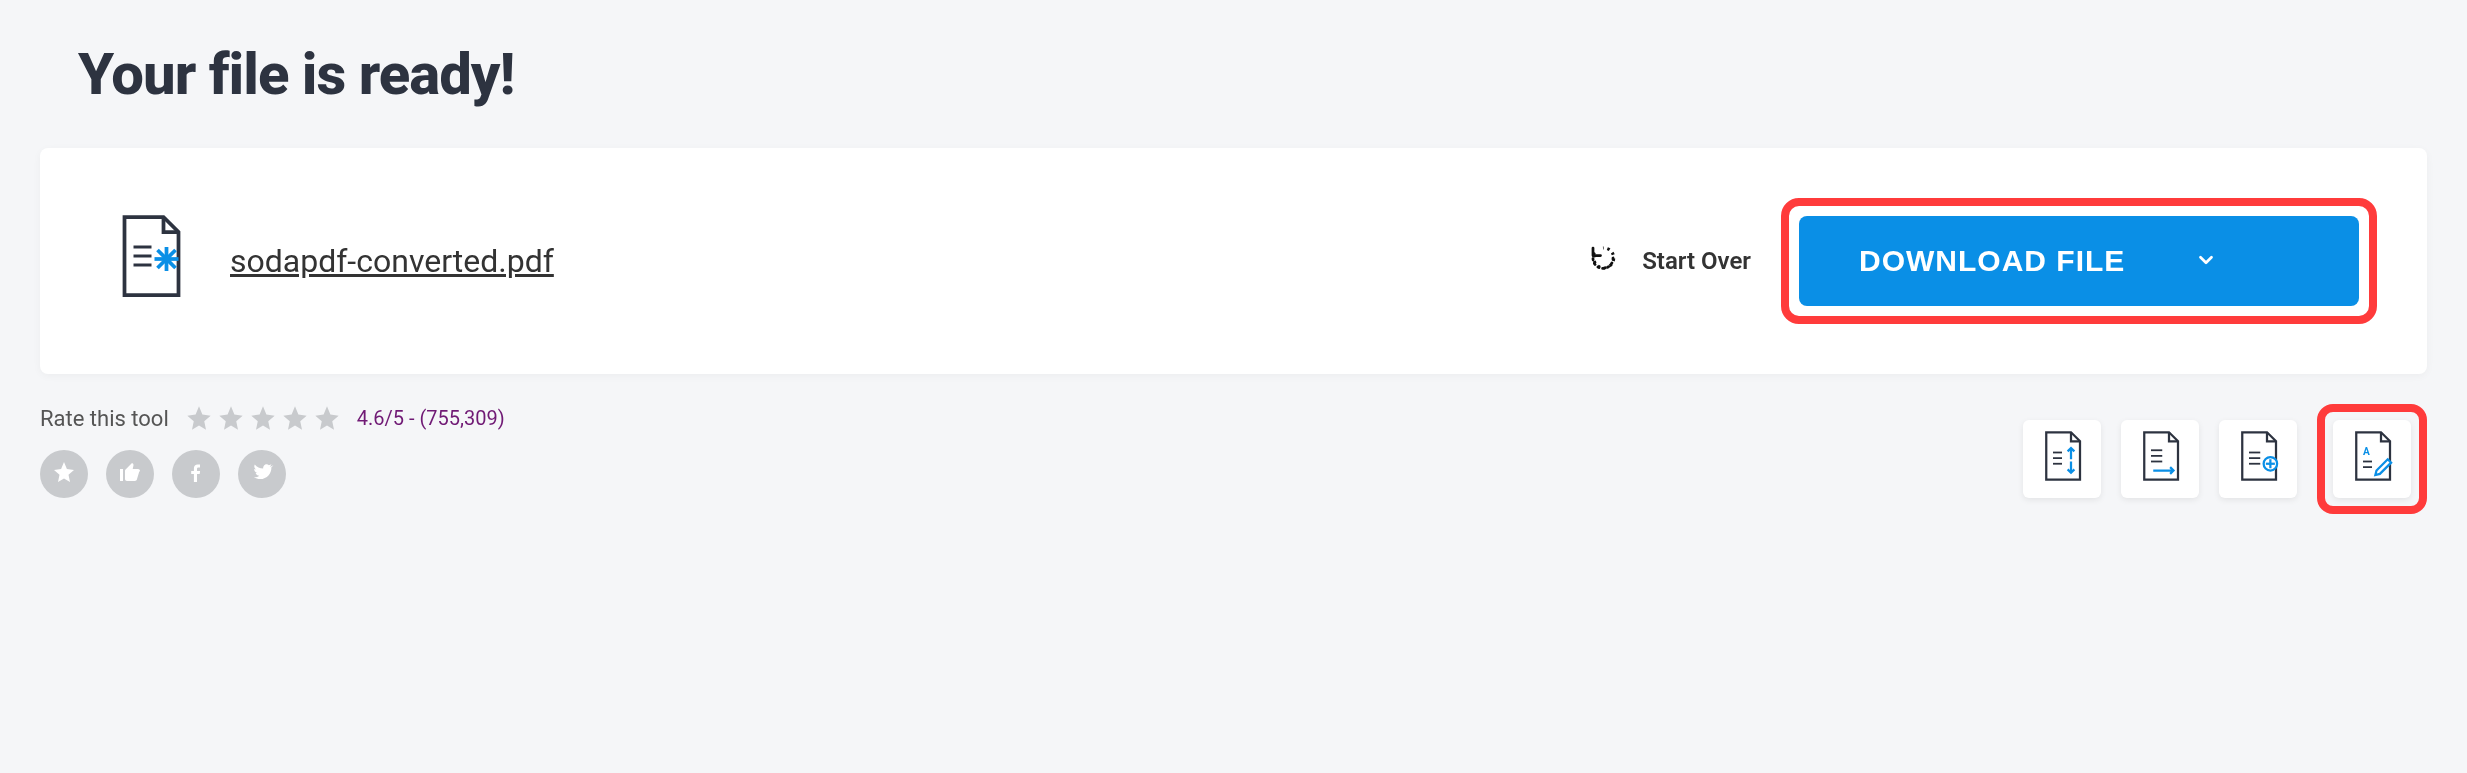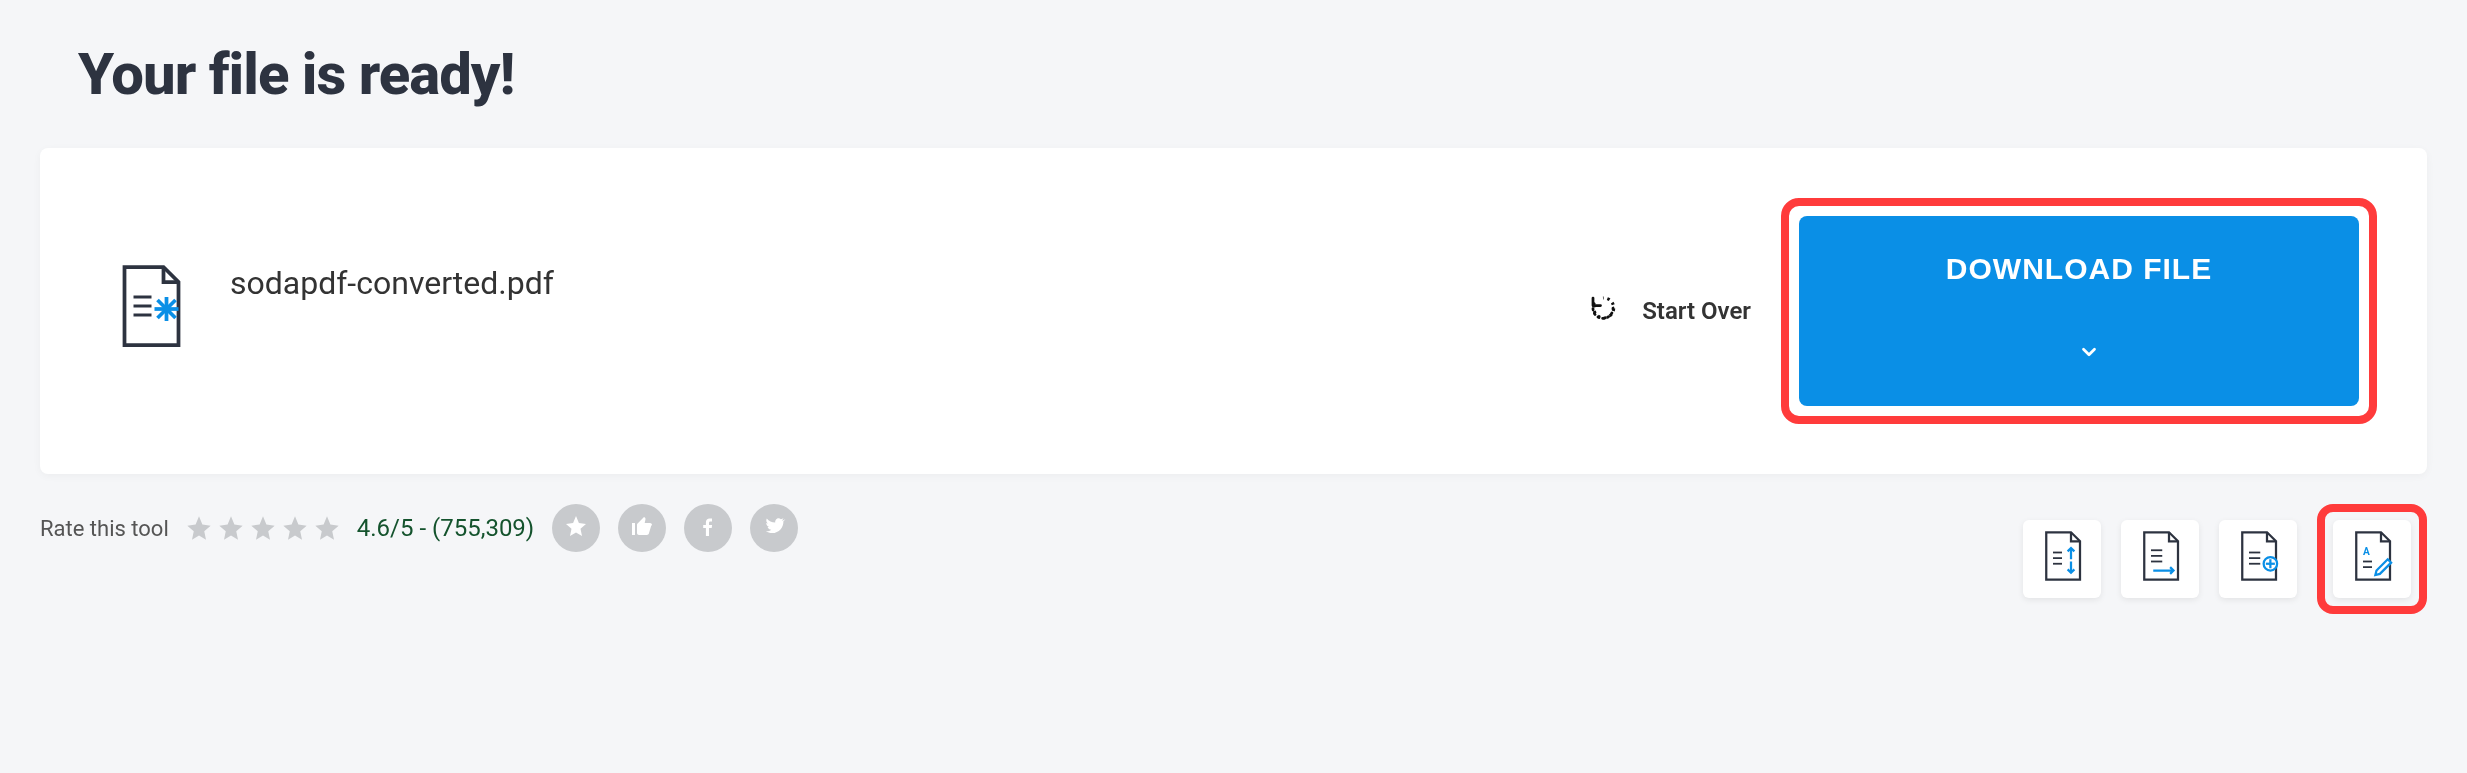--- a/index.html
+++ b/index.html
@@ -22,21 +22,21 @@
   .file-card {
     background: #fff;
     border-radius: 8px;
     box-shadow: 0 2px 8px rgba(0,0,0,0.04);
     padding: 50px 50px 50px 70px;
     display: flex;
     align-items: center;
     justify-content: space-between;
     margin-bottom: 30px;
   }
-  .file-left { display: flex; align-items: flex-start; gap: 40px; }
+  .file-left { display: flex; align-items: center; gap: 40px; text-decoration: underline; }
   .file-icon svg { width: 80px; height: 90px; }
   .file-name { font-size: 32px; color: #333; font-weight: 400; }
   .file-right { display: flex; align-items: center; gap: 30px; }
   .start-over {
     display: flex; align-items: center; gap: 24px;
     font-size: 24px; font-weight: 600; color: #333; cursor: pointer;
   }
   .start-over svg { width: 30px; height: 30px; }
   .download-highlight {
     border: 8px solid #ff3b3b;
@@ -44,42 +44,41 @@
     padding: 10px;
   }
   .download-btn {
     background: #0a8fe6;
     color: #fff;
     font-size: 30px;
     font-weight: 700;
     letter-spacing: 1px;
     border: none;
     border-radius: 8px;
-    padding: 36px 60px;
+    padding: 28px 60px;
     display: flex;
     align-items: center;
     gap: 50px;
     cursor: pointer;
     min-width: 560px;
-    flex-direction: column;
   }
   .download-btn .chev { margin-left: 20px; }
   .download-btn svg { width: 22px; height: 22px; }
   .footer-row {
     display: flex;
     justify-content: space-between;
     align-items: flex-start;
     margin-top: 10px;
   }
-  .rate-col { display: flex; flex-direction: row; gap: 18px; }
+  .rate-col { display: flex; flex-direction: column; gap: 18px; }
   .rate-line { display: flex; align-items: center; gap: 16px; }
   .rate-label { font-size: 22px; color: #555; }
   .stars { display: flex; gap: 4px; }
   .stars svg { width: 28px; height: 28px; fill: #c8cacd; }
-  .rating-text { font-size: 24px; color: #14532d; }
+  .rating-text { font-size: 20px; color: #701a75; }
   .social-row { display: flex; gap: 18px; }
   .social-btn {
     width: 48px; height: 48px; border-radius: 50%;
     background: #c8cacd; display: flex; align-items: center;
     justify-content: center; cursor: pointer;
   }
   .social-btn svg { width: 24px; height: 24px; fill: #fff; }
   .tool-icons { display: flex; gap: 20px; align-items: center; }
   .tool-card {
     background: #fff;

